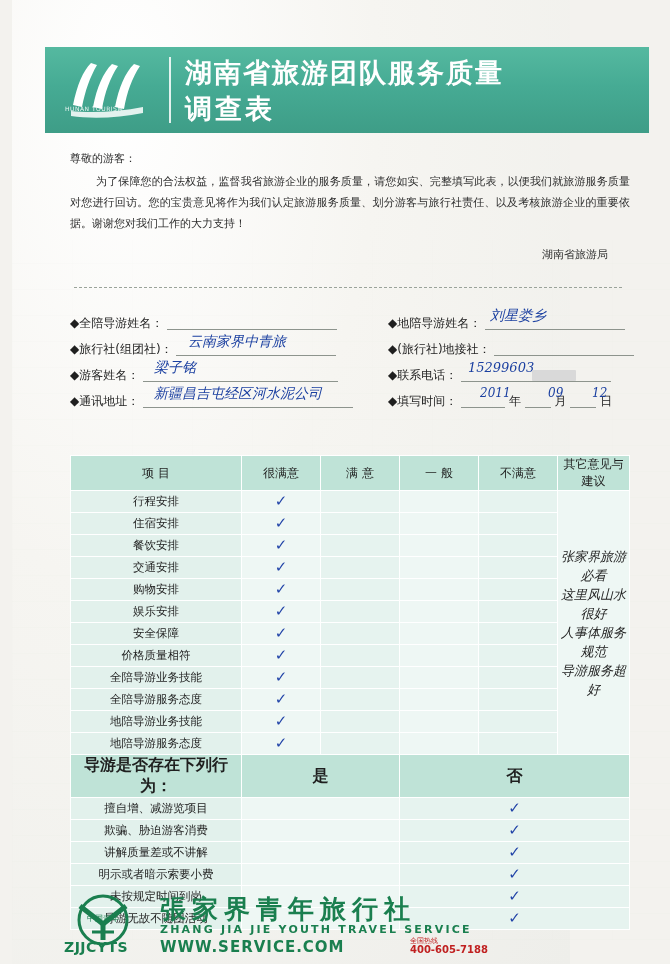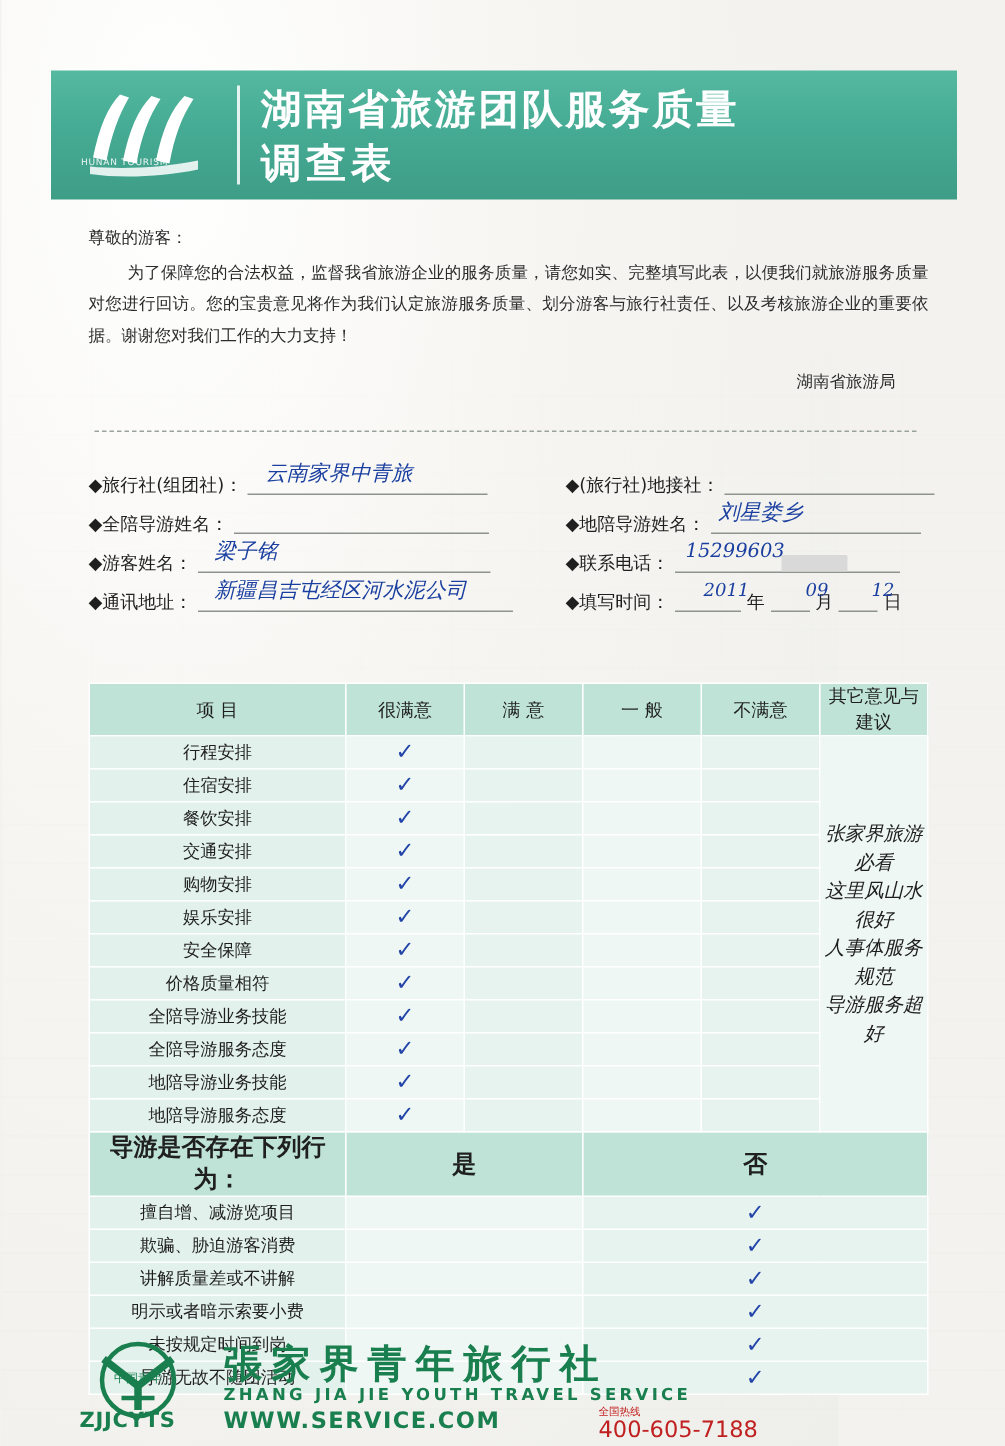--- a/index.html
+++ b/index.html
@@ -9,21 +9,21 @@
   body {
     width: 670px;
     height: 964px;
     background: #f3f2ee;
     font-family: "Liberation Sans", sans-serif;
     position: relative;
     overflow: hidden;
   }
   .page {
     position: absolute;
-    left: 1px; top: 0;
+    left: 12px; top: 0;
     width: 558px;
     height: 964px;
     background:
       radial-gradient(ellipse at 20% 10%, #ffffff 0%, #f6f5f1 40%, #eeeeea 100%);
   }
   
   .ghost {
     position: absolute;
     left: 0; top: 240px;
     width: 670px;
@@ -283,23 +283,23 @@
     left: 398px;
     top: 44px;
     font-size: 7px;
     color: #c02020;
     font-family: "DejaVu Sans", sans-serif;
   }
   .foot-hot-num {
     position: absolute;
     left: 398px;
     top: 52px;
-    font-size: 15px;
+    font-size: 10px;
     color: #c02020;
-    font-weight: normal;
+    font-weight: bold;
     font-family: "DejaVu Sans", sans-serif;
   }
   .stamp {
     position: absolute;
     left: 168px;
     top: 898px;
     width: 110px;
     height: 34px;
     border-radius: 4px;
     opacity: 0.30;
@@ -334,40 +334,40 @@
     <div class="para">为了保障您的合法权益，监督我省旅游企业的服务质量，请您如实、完整填写此表，以便我们就旅游服务质量对您进行回访。您的宝贵意见将作为我们认定旅游服务质量、划分游客与旅行社责任、以及考核旅游企业的重要依据。谢谢您对我们工作的大力支持！</div>
     <div class="signer">湖南省旅游局</div>
   </div>
 
   <div class="dashed"></div>
 
   <div class="fields">
 
     <div class="frow">
       <div class="fcell left">
+        <span class="flabel">◆全陪导游姓名：</span>
+        <span class="fline" style="min-width:170px;"></span>
+      </div>
+      <div class="fcell right">
+        <span class="flabel">◆地陪导游姓名：</span>
+        <span class="fline" style="min-width:140px;"></span>
+      </div>
+      <div class="hand" style="position:absolute;left:420px;top:-6px;">刘星娄乡</div>
+    </div>
+
+    <div class="frow">
+      <div class="fcell left">
         <span class="flabel">◆旅行社(组团社)：</span>
         <span class="fline" style="min-width:160px;"></span>
       </div>
       <div class="hand" style="position:absolute;left:118px;top:-6px;">云南家界中青旅</div>
       <div class="fcell right">
         <span class="flabel">◆(旅行社)地接社：</span>
         <span class="fline" style="min-width:140px;"></span>
       </div>
-    </div>
-
-    <div class="frow">
-      <div class="fcell left">
-        <span class="flabel">◆全陪导游姓名：</span>
-        <span class="fline" style="min-width:170px;"></span>
-      </div>
-      <div class="fcell right">
-        <span class="flabel">◆地陪导游姓名：</span>
-        <span class="fline" style="min-width:140px;"></span>
-      </div>
-      <div class="hand" style="position:absolute;left:420px;top:-6px;">刘星娄乡</div>
     </div>
 
 
     <div class="frow">
       <div class="fcell left">
         <span class="flabel">◆游客姓名：</span>
         <span class="fline" style="min-width:195px;"></span>
       </div>
       <div class="hand" style="position:absolute;left:84px;top:-6px;">梁子铭</div>
       <div class="fcell right">

